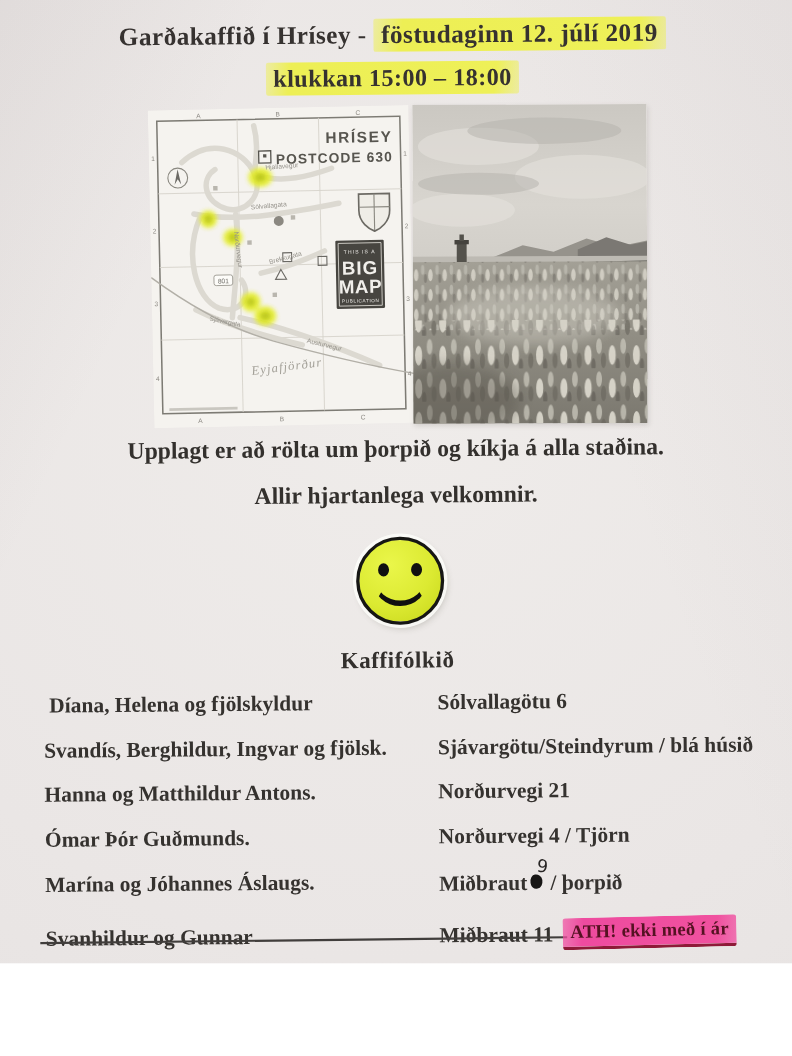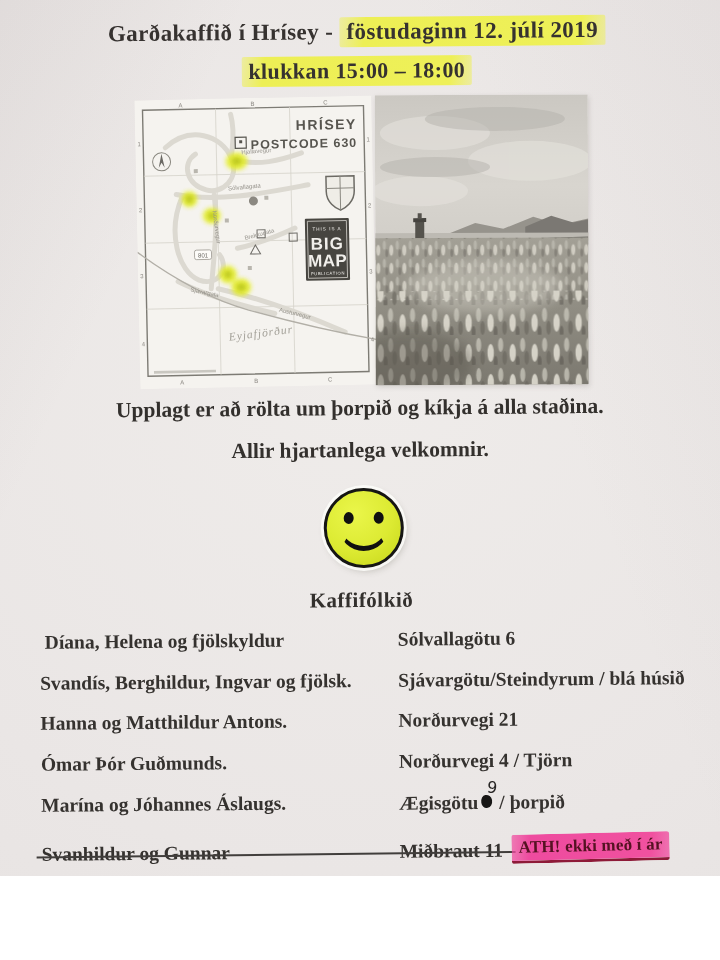--- a/index.html
+++ b/index.html
@@ -284,21 +284,21 @@
         <span class="p-addr">Norðurvegi 21</span>
       </div>
 
       <div class="person-row" style="top:122px">
         <span class="p-name">Ómar Þór Guðmunds.</span>
         <span class="p-addr">Norðurvegi 4 / Tjörn</span>
       </div>
 
       <div class="person-row" style="top:163px">
         <span class="p-name">Marína og Jóhannes Áslaugs.</span>
-        <span class="p-addr"><span>Ægisgötu</span><span class="num-wrap"><span class="redacted-blob"></span><span class="hand-nine">9</span></span><span class="addr-suffix">/ þorpið</span></span>
+        <span class="p-addr"><span>Miðbraut</span><span class="num-wrap"><span class="redacted-blob"></span><span class="hand-nine">9</span></span><span class="addr-suffix">/ þorpið</span></span>
       </div>
 
       <div class="person-row" style="top:212px">
         <span class="p-name">Svanhildur og Gunnar</span>
         <span class="p-addr">Miðbraut 11</span>
       </div>
       <div class="strike-line"></div>
       <div class="note-badge">ATH! ekki með í ár</div>
 
     </div>

